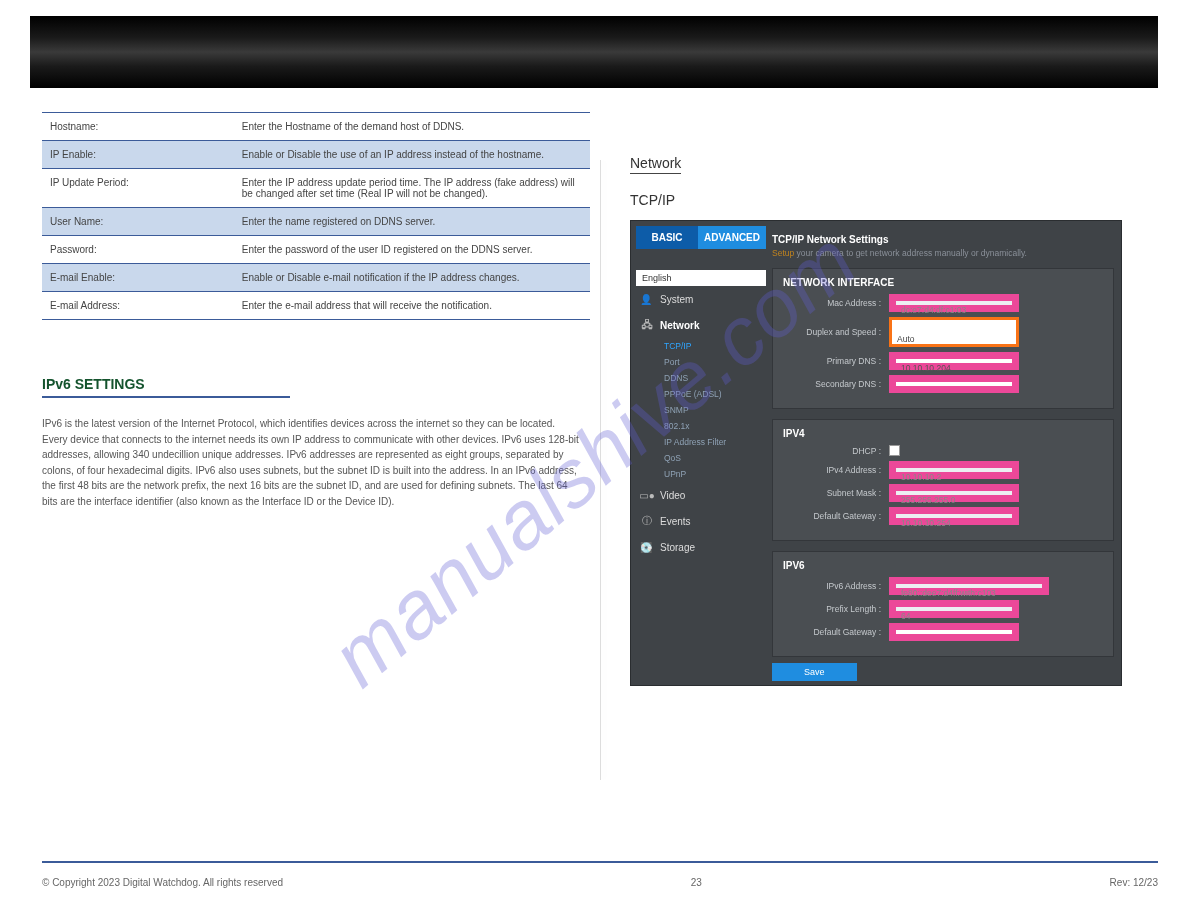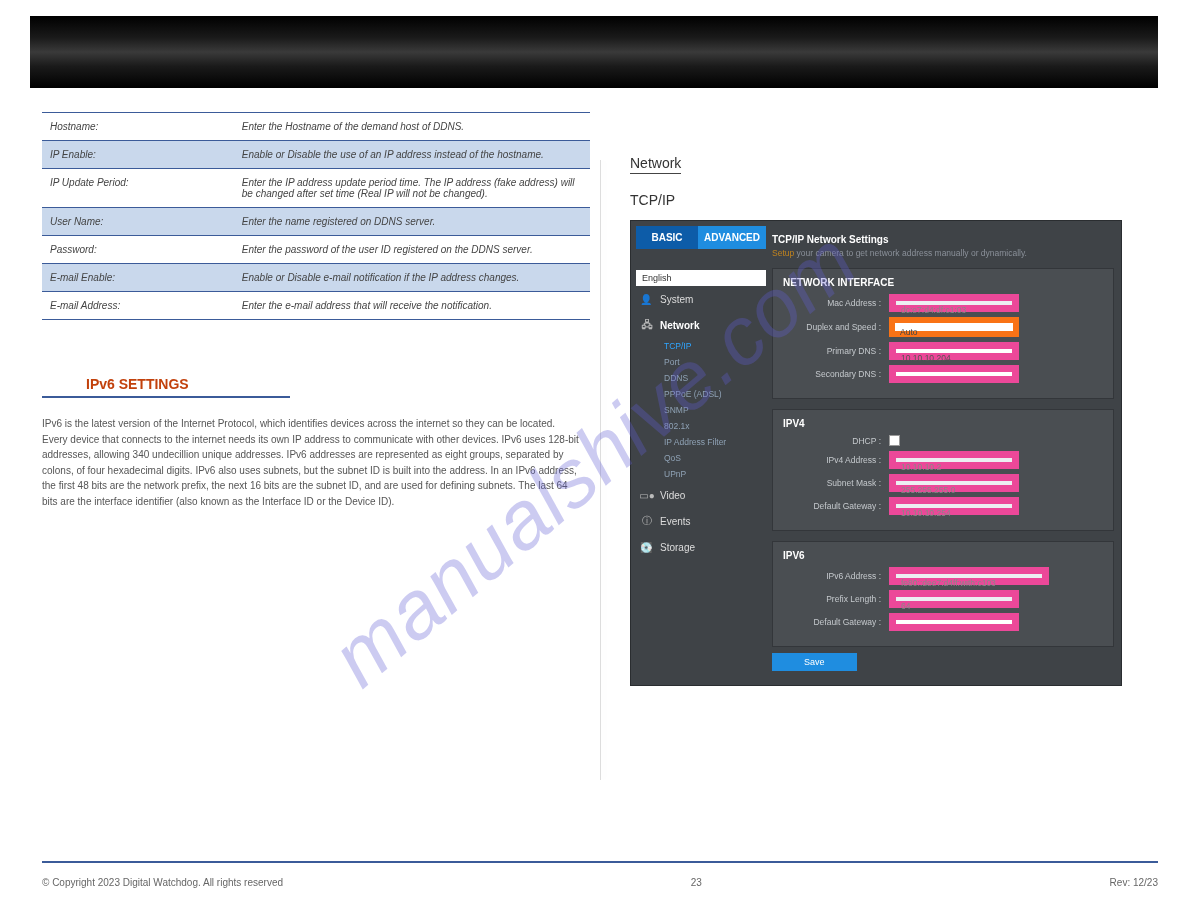--- a/index.html
+++ b/index.html
@@ -25,29 +25,28 @@
     width: 548px;
   }
   .tbl {
     width: 100%;
     border-collapse: collapse;
     font-size: 10px;
     color: #444;
   }
   .tbl tr { border-top: 1px solid #3b5b99; }
   .tbl tr.last { border-bottom: 1px solid #3b5b99; }
-  .tbl td { padding: 8px 10px 8px 8px; vertical-align: top; font-style: italic; }
+  .tbl td { padding: 8px 10px 8px 8px; vertical-align: top; }
   .tbl td.lcell { width: 35%; }
   .tbl tr.hl td { background: #c9d8ec; }
   .ipv6-hdr {
     margin-top: 56px;
     font-size: 14px;
-    color: #c2410c;
+    color: #14532d;
     font-weight: bold;
-    margin-left: 44px;
   }
   .ipv6-line {
     border: none;
     border-top: 2px solid #3b5b99;
     width: 248px;
     margin-top: 4px;
   }
   .ipv6-txt {
     margin-top: 18px;
     font-size: 10px;
@@ -179,25 +178,25 @@
     height: 14px;
     line-height: 14px;
     border: 7px solid #ec4899;
   }
   .finput.dim { background: #eceff2; color: #888; }
   .finput.empty { background: #fff; }
   .fsel {
     background: #fff;
     color: #444;
     font-size: 8.5px;
-    padding: 2px 5px;
+    padding: 12px 5px;
     width: 130px;
     height: 20px;
     line-height: 14px;
-    border: 6px solid #f97316;
+    border: 3px solid #f97316;
   }
   .chk {
     width: 11px; height: 11px; border: 1px solid #999; background: #fff; display: inline-block;
   }
   .btn-view {
     background: #1f8de0;
     color: #fff;
     font-size: 8.5px;
     padding: 2px 6px;
     margin-left: 6px;

